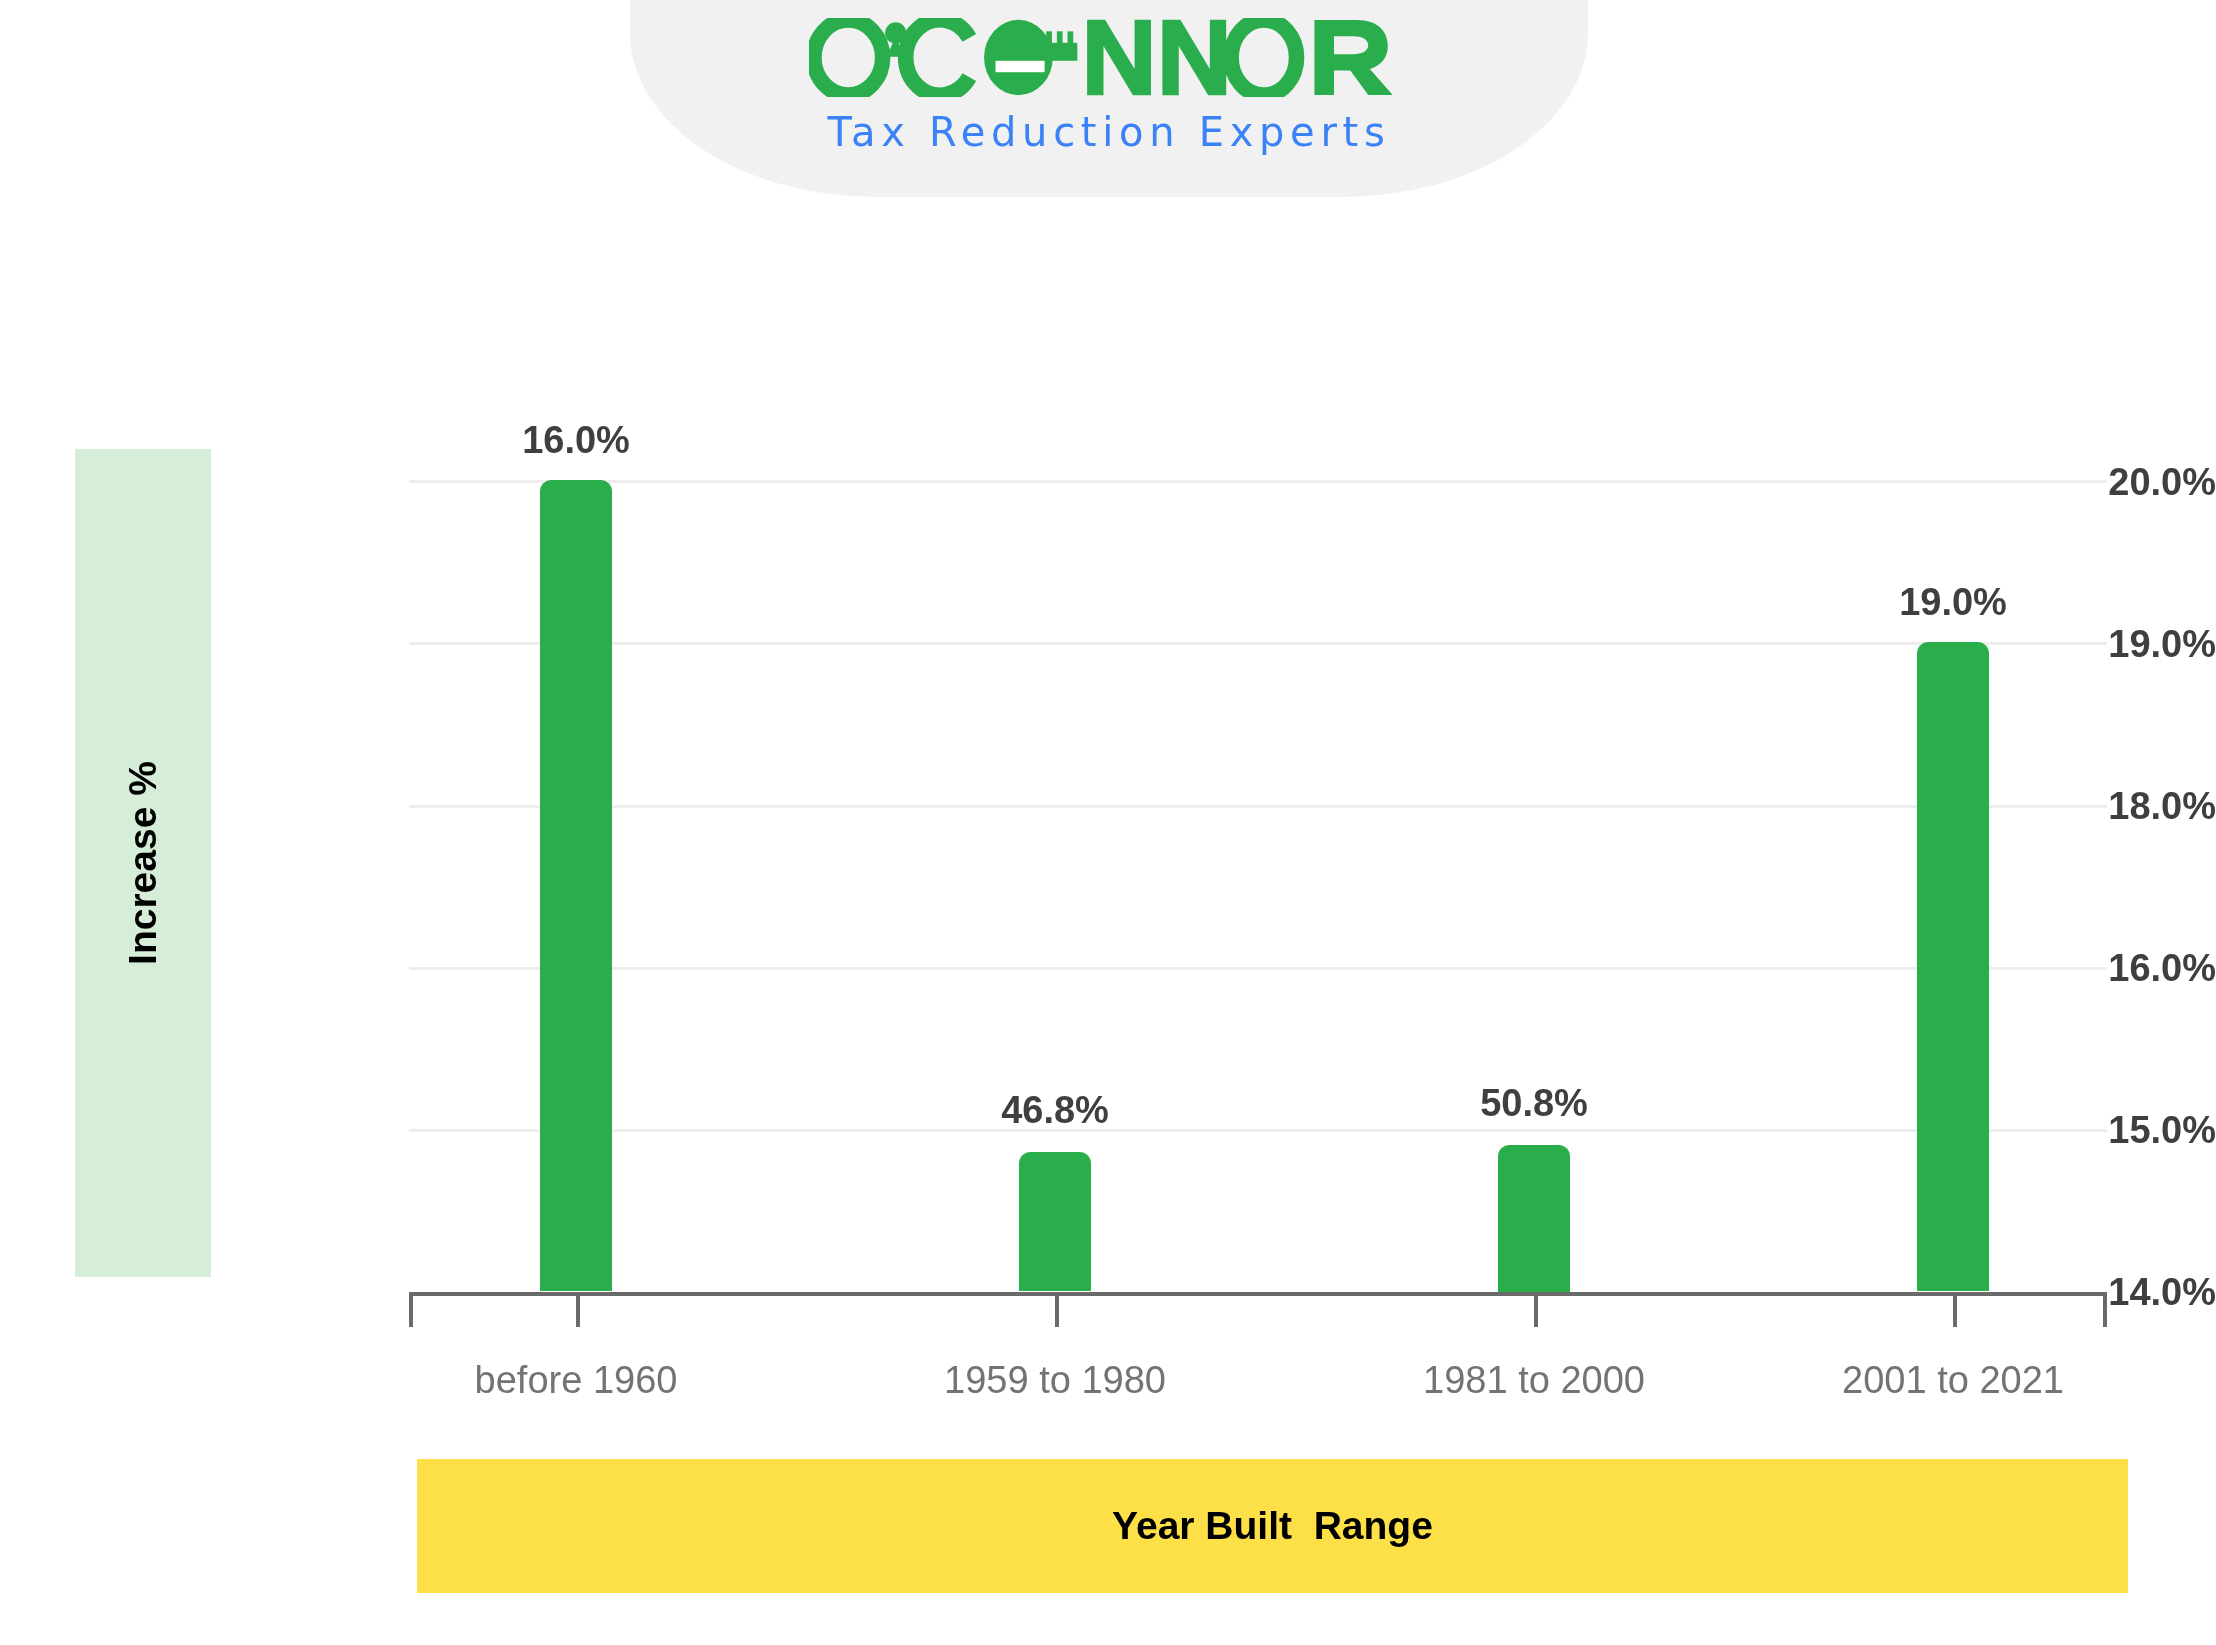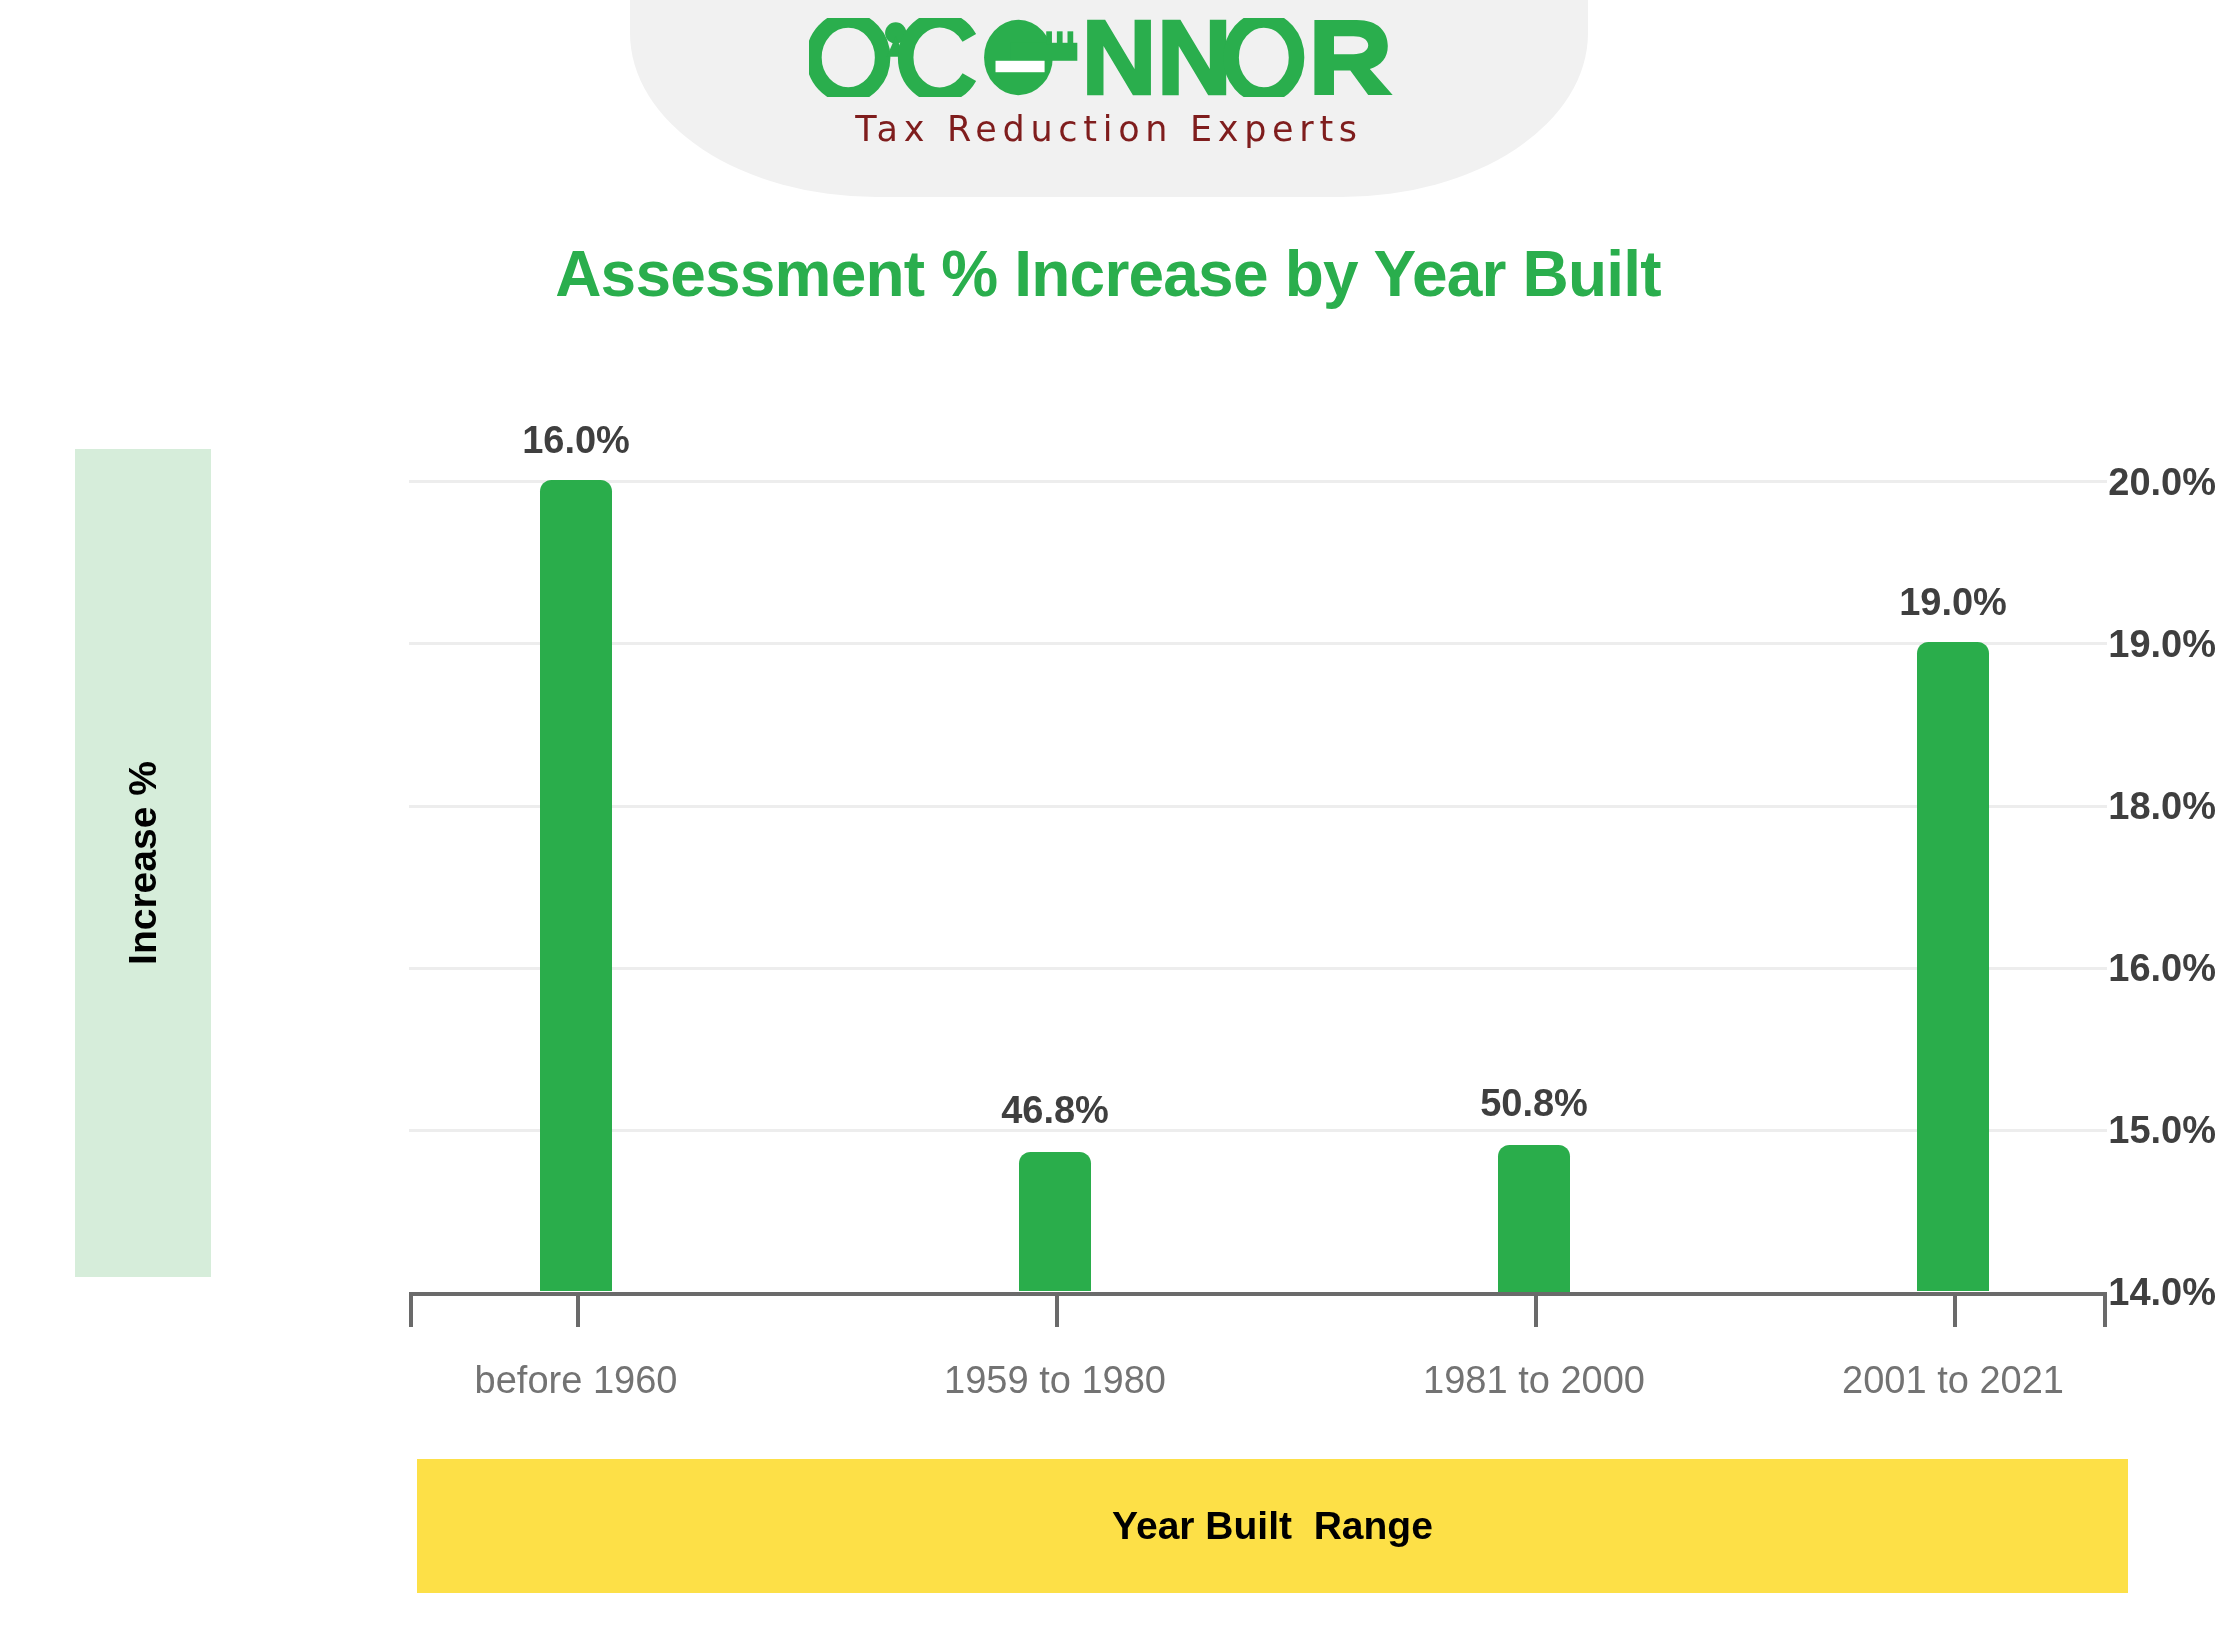--- a/index.html
+++ b/index.html
@@ -42,24 +42,24 @@
     padding-top: 18px;
     box-sizing: border-box;
   }
   #logo-wordmark {
     display: flex;
     align-items: center;
     height: 79px;
   }
   #brand-tagline {
     margin-top: 11.5px;
-    font-size: 35px;
+    font-size: 40px;
     font-weight: 400;
     letter-spacing: 5.7px;
-    color: #7f1d1d;
+    color: #3b82f6;
     font-family: "DejaVu Sans", sans-serif;
     white-space: nowrap;
   }
 
   
   #chart-title {
     position: absolute;
     left: 0;
     top: 237px;
     width: 2216px;
@@ -211,21 +211,20 @@
     <svg width="106" height="79" viewBox="0 0 130 96" style="margin-left:-4.9px">
       <path d="M14 94 L14 2 L66 2 C92 2 104 16 104 34 C104 48 96 58 82 62 L110 94 L80 94 L58 64 L38 64 L38 94 Z
                M38 22 L38 44 L62 44 C72 44 80 40 80 33 C80 26 72 22 62 22 Z" fill="#2aae4d"></path>
     </svg>
   </div>
 
   <div id="brand-tagline">Tax Reduction Experts</div>
 </div>
 
 <div id="chart-title">
-  <div>Assessment % Increase by Year Built</div>
 </div>
 
 <div id="y-axis-band">
   <div id="y-axis-title">Increase %</div>
 </div>
 
 <div id="x-axis-band">
   <div id="x-axis-title">Year Built  Range</div>
 </div>
 

